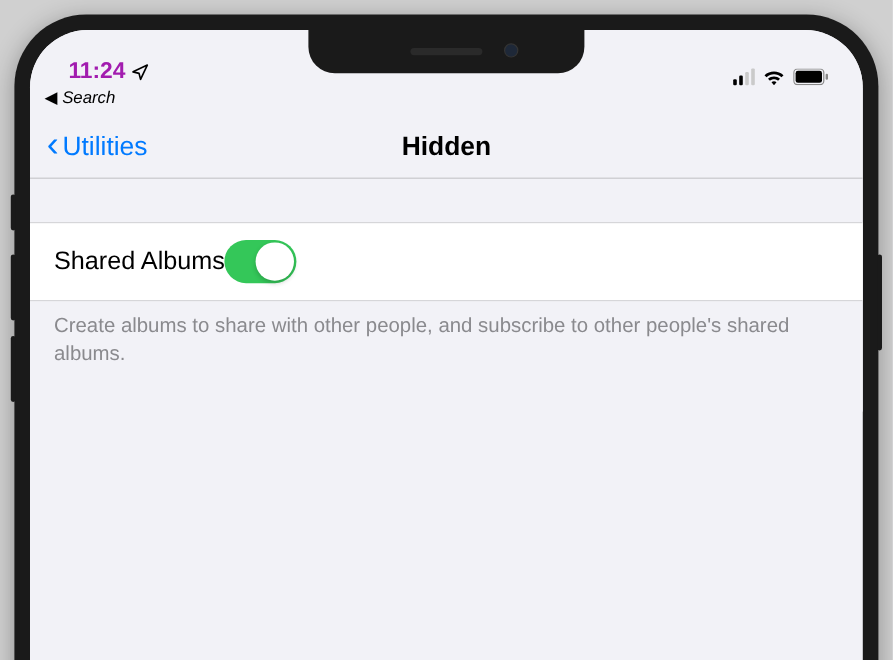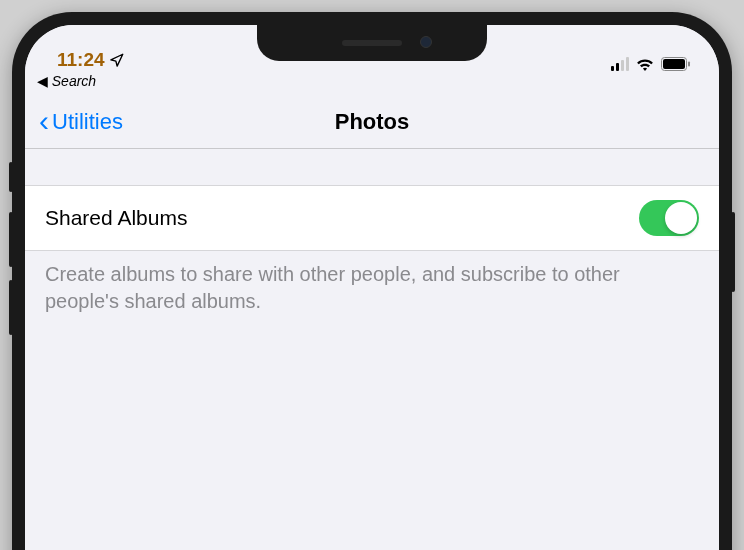--- a/index.html
+++ b/index.html
@@ -77,21 +77,21 @@
       align-items: flex-end;
       padding: 0 28px 2px 32px;
       background: #f2f2f7;
     }
     .status-left {
       display: flex;
       align-items: center;
       gap: 4px;
       font-size: 19px;
       font-weight: 600;
-      color: #a16207;
+      color: #a21caf;
     }
     .status-right {
       display: flex;
       align-items: center;
       gap: 6px;
     }
     .signal-bars {
       display: flex;
       align-items: flex-end;
       gap: 1.5px;
@@ -156,21 +156,21 @@
       background: #f2f2f7;
     }
     .section-gap {
       height: 36px;
     }
     .cell {
       background: #fff;
       padding: 14px 20px;
       display: flex;
       align-items: center;
-      justify-content: space-between;
+      justify-content: flex-start;
       border-top: 1px solid #d6d6d9;
       border-bottom: 1px solid #d6d6d9;
     }
     .cell-label {
       font-size: 21px;
       color: #000;
     }
     .switch {
       width: 60px;
       height: 36px;
@@ -186,21 +186,21 @@
       width: 32px;
       height: 32px;
       background: #fff;
       border-radius: 50%;
       box-shadow: 0 2px 4px rgba(0,0,0,0.2);
     }
     .switch.on .knob { right: 2px; }
     .switch.off .knob { left: 2px; }
     .footer-text {
       padding: 10px 20px 16px 20px;
-      font-size: 20px;
+      font-size: 17px;
       color: #8a8a8e;
       line-height: 1.35;
     }
   </style>
 </head>
 <body>
 
 <div class="phone-frame">
   <div class="side-button left1"></div>
   <div class="side-button left2"></div>
@@ -246,21 +246,21 @@
     <div class="breadcrumb-row">
       <span class="breadcrumb-chevron">◀</span>
       <span class="breadcrumb-text">Search</span>
     </div>
 
     <div class="nav-bar">
       <div class="nav-back">
         <span class="chev">‹</span>
         <span>Utilities</span>
       </div>
-      <div class="nav-title">Photos</div>
+      <div class="nav-title">Hidden</div>
     </div>
 
     <div class="content">
       <div class="section-gap"></div>
 
       <div class="cell">
         <span class="cell-label">Shared Albums</span>
         <div class="switch on">
           <div class="knob"></div>
         </div>

